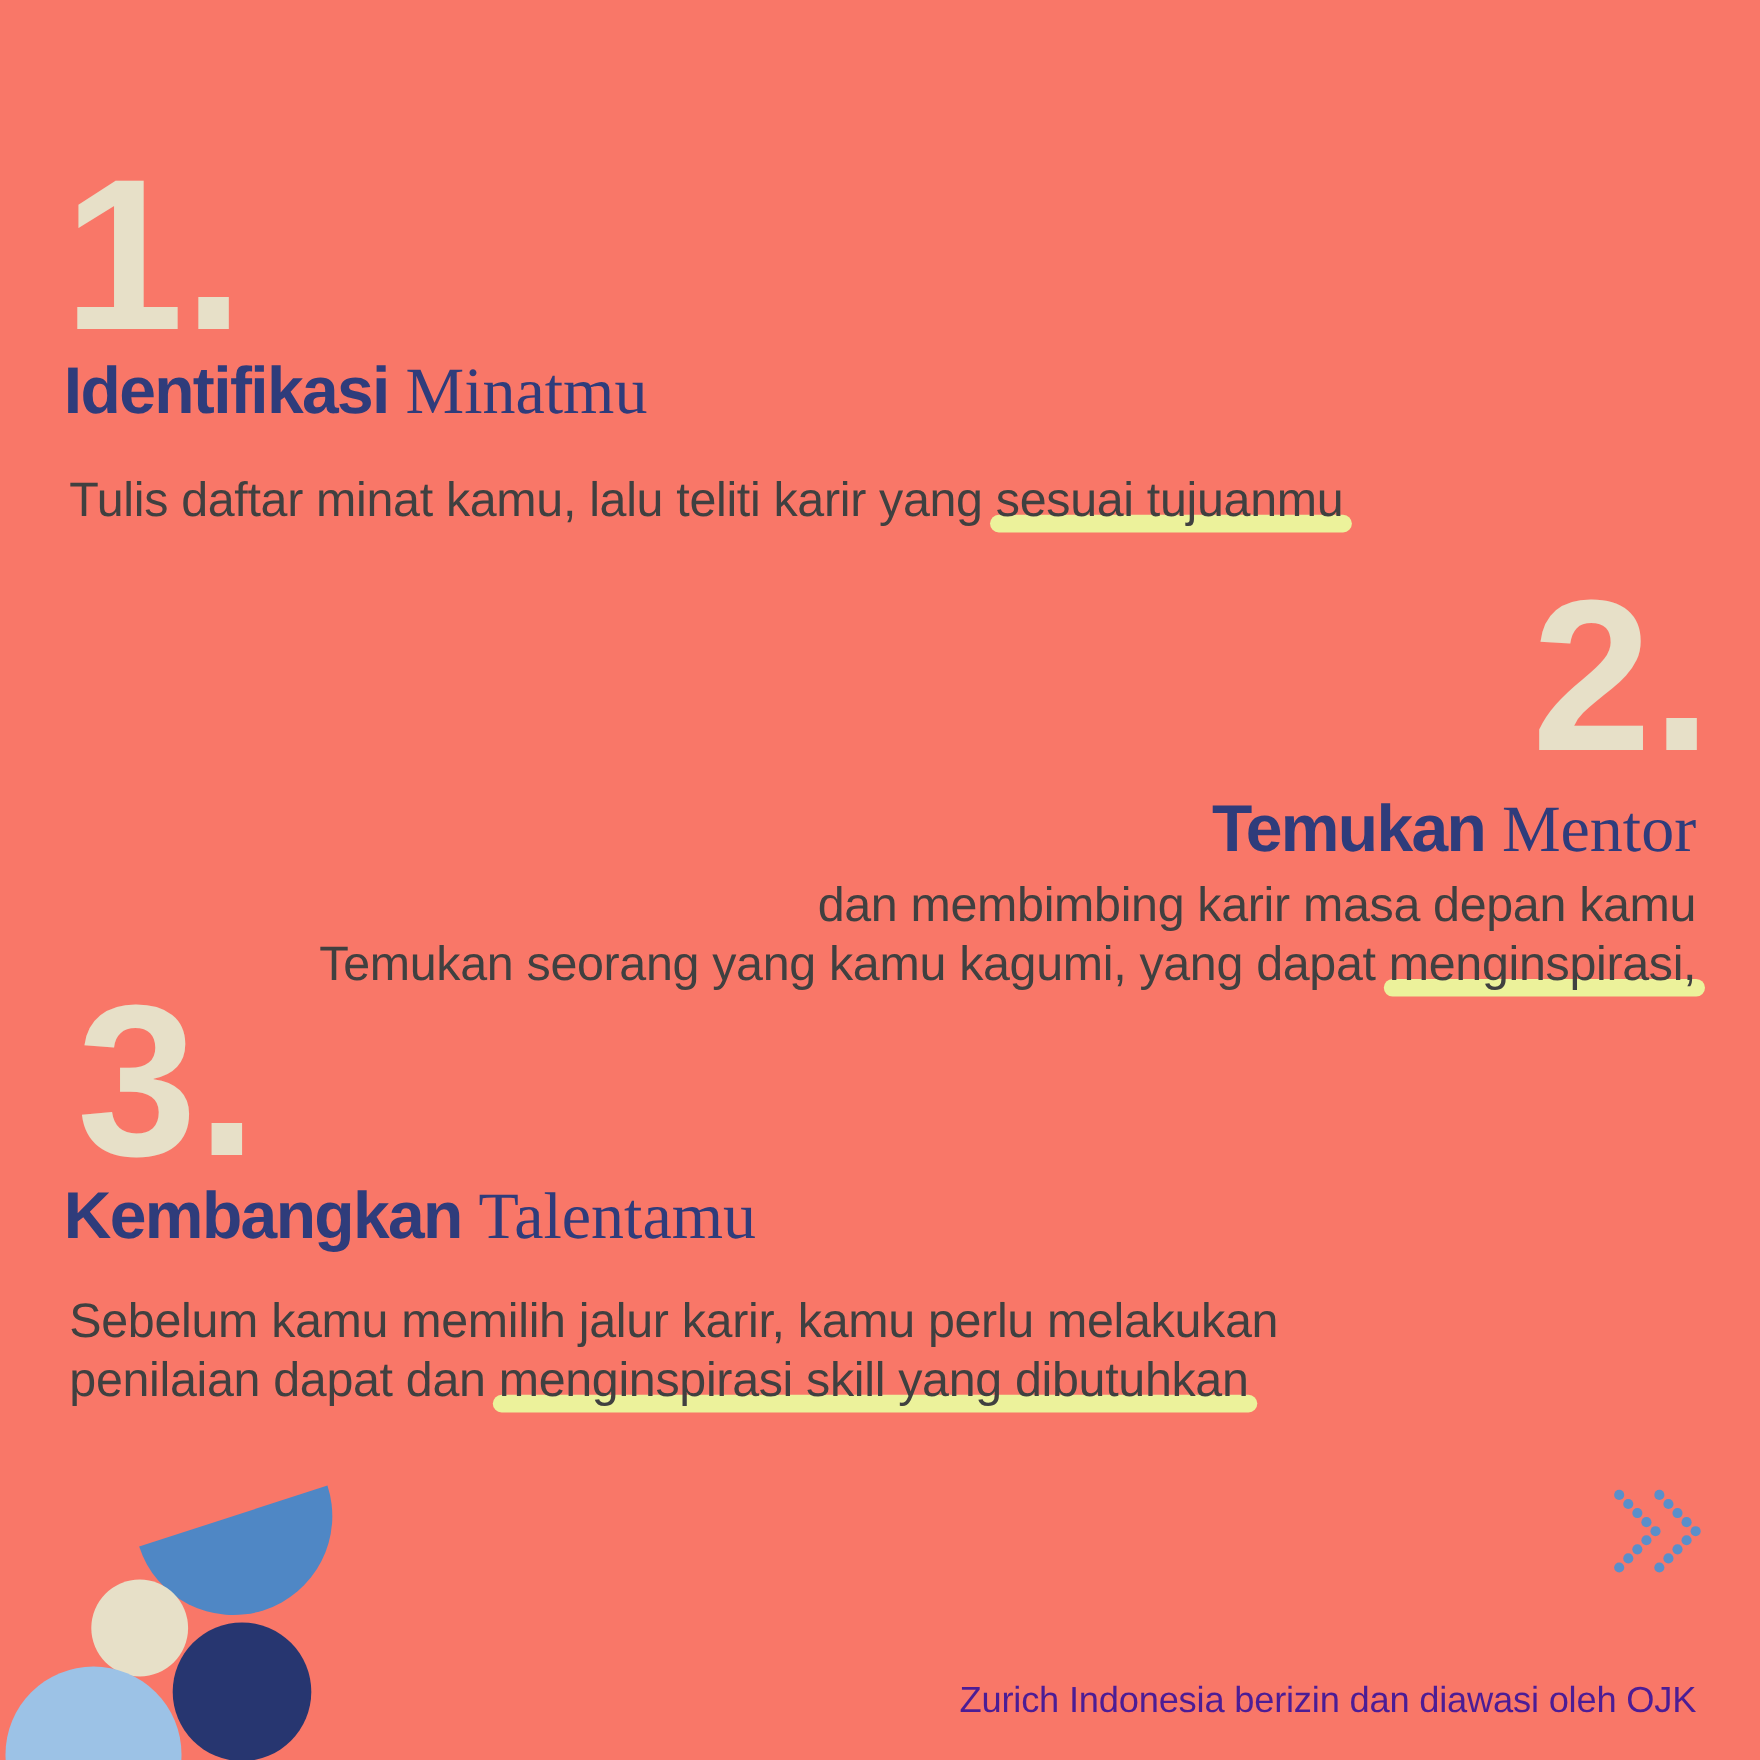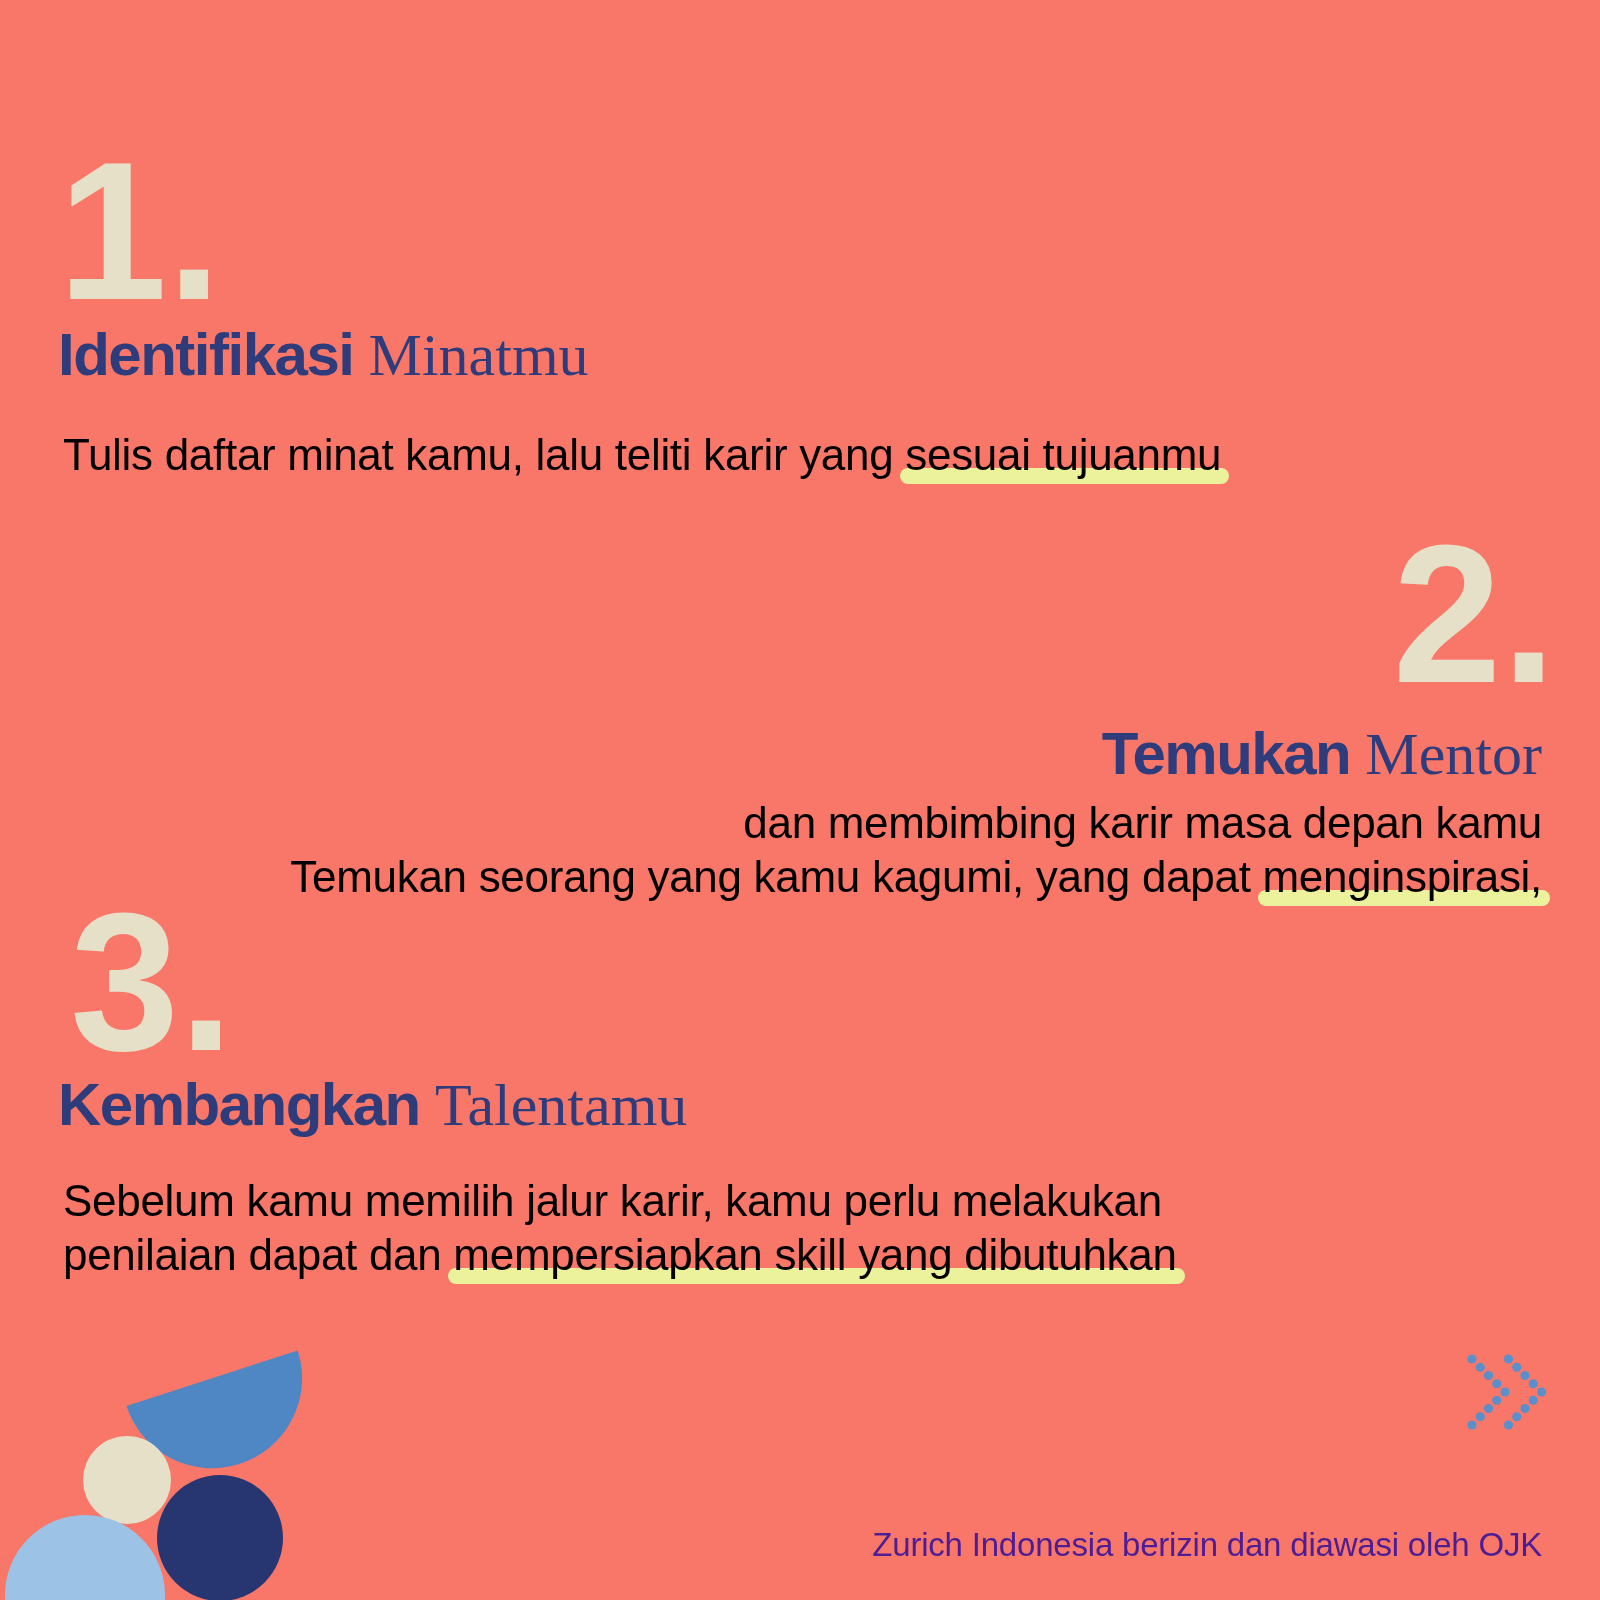--- a/index.html
+++ b/index.html
@@ -18,21 +18,21 @@
     font-weight:700;font-size:60px;line-height:1;
     color:#2F3C7B;letter-spacing:-1.5px;white-space:nowrap;
   }
   .title .serif{
     font-family:"Liberation Serif",serif;
     font-weight:400;letter-spacing:0;
   }
   .body{
     position:absolute;margin:0;
     font-size:44px;line-height:54px;letter-spacing:-0.3px;
-    color:#000000;white-space:nowrap;
+    color:#404040;white-space:nowrap;
   }
   .line{display:block;}
   .right{text-align:right;}
   .hl{position:relative;z-index:0;white-space:nowrap;}
   .hl::before{
     content:"";position:absolute;z-index:-1;
     left:-5px;right:-8px;bottom:-5px;height:16px;
     border-radius:9px;background:#ECF29B;
   }
   .footer{
@@ -65,21 +65,21 @@
   <h2 class="title right" style="right:58px;top:724px;"><span>Temukan</span> <span class="serif">Mentor</span></h2>
   <p class="body right" style="right:58px;top:796px;">
       <span class="line">dan membimbing karir masa depan kamu</span>
       <span class="line"><span>Temukan seorang yang kamu kagumi, yang dapat </span><span class="hl">menginspirasi,</span></span>
     </p>
 
   <div class="num" style="left:70px;top:885px;">3.</div>
   <h2 class="title" style="left:58px;top:1075px;"><span>Kembangkan</span> <span class="serif">Talentamu</span></h2>
   <p class="body" style="left:63px;top:1174px;">
       <span class="line">Sebelum kamu memilih jalur karir, kamu perlu melakukan</span>
-      <span class="line"><span>penilaian dapat dan </span><span class="hl">mempersiapkan skill yang dibutuhkan</span></span>
+      <span class="line"><span>penilaian dapat dan </span><span class="hl">menginspirasi skill yang dibutuhkan</span></span>
     </p>
 
   <div class="shape half-disk"></div>
   <div class="shape circle cream-circle"></div>
   <div class="shape circle lightblue-circle"></div>
   <div class="shape circle darknavy-circle"></div>
 
   <svg class="chevrons" viewBox="0 0 100 86">
     <g fill="#5A8FCA">
       <circle cx="10" cy="10" r="4.6"></circle>

